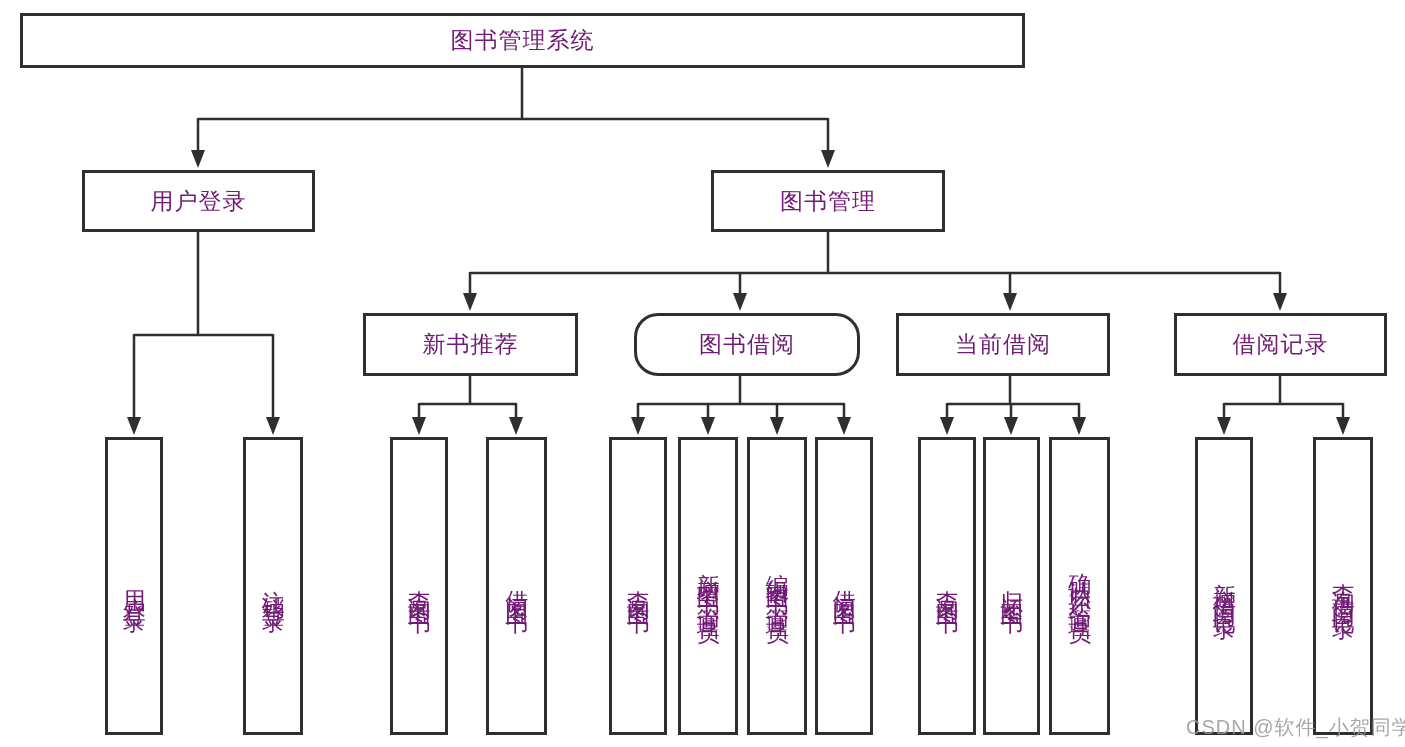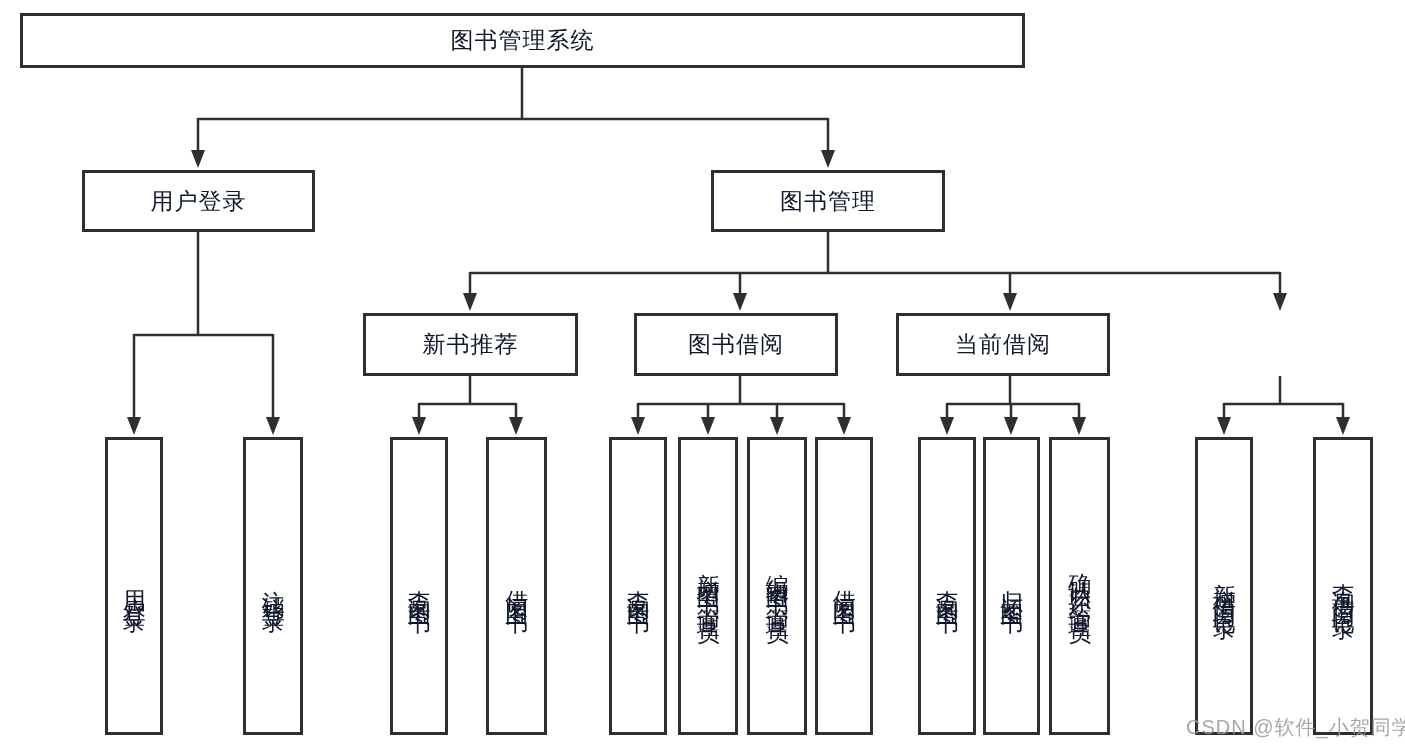--- a/index.html
+++ b/index.html
@@ -23,21 +23,21 @@
   }
   .box {
     position: absolute;
     box-sizing: border-box;
     border: 3px solid #2f2f2f;
     background: #ffffff;
     display: flex;
     align-items: center;
     justify-content: center;
     z-index: 1;
-    color: #0f172a;
+    color: #701a75;
   }
   .htext {
     font-size: 23px;
     letter-spacing: 1px;
     white-space: nowrap;
   }
   .vtext {
     writing-mode: vertical-rl;
     font-size: 23px;
     letter-spacing: 7px;
@@ -107,25 +107,28 @@
   <div class="box" style="left:82px; top:170px; width:233px; height:62px;">
     <span class="htext">用户登录</span>
   </div>
   <div class="box" style="left:363px; top:313px; width:215px; height:63px;">
     <span class="htext">新书推荐</span>
   </div>
 
   <div class="box" style="left:711px; top:170px; width:234px; height:62px;">
     <span class="htext">图书管理</span>
   </div>
-  <div class="box" style="left:634px; top:313px; width:204px; height:63px;">
+  <div class="box" style="left:634px; top:313px; width:226px; height:63px;border-radius:24px;">
     <span class="htext">图书借阅</span>
   </div>
   <div class="box" style="left:896px; top:313px; width:214px; height:63px;">
     <span class="htext">当前借阅</span>
+  </div>
+  <div class="box" style="left:1174px; top:313px; width:213px; height:63px;">
+    <span class="htext">借阅记录</span>
   </div>
 
   <div class="box" style="left:105px; top:437px; width:58px; height:298px;">
     <span class="vtext">用户登录</span>
   </div>
   <div class="box" style="left:243px; top:437px; width:60px; height:298px;">
     <span class="vtext">注销登录</span>
   </div>
 
   <div class="box" style="left:390px; top:437px; width:58px; height:298px;">

